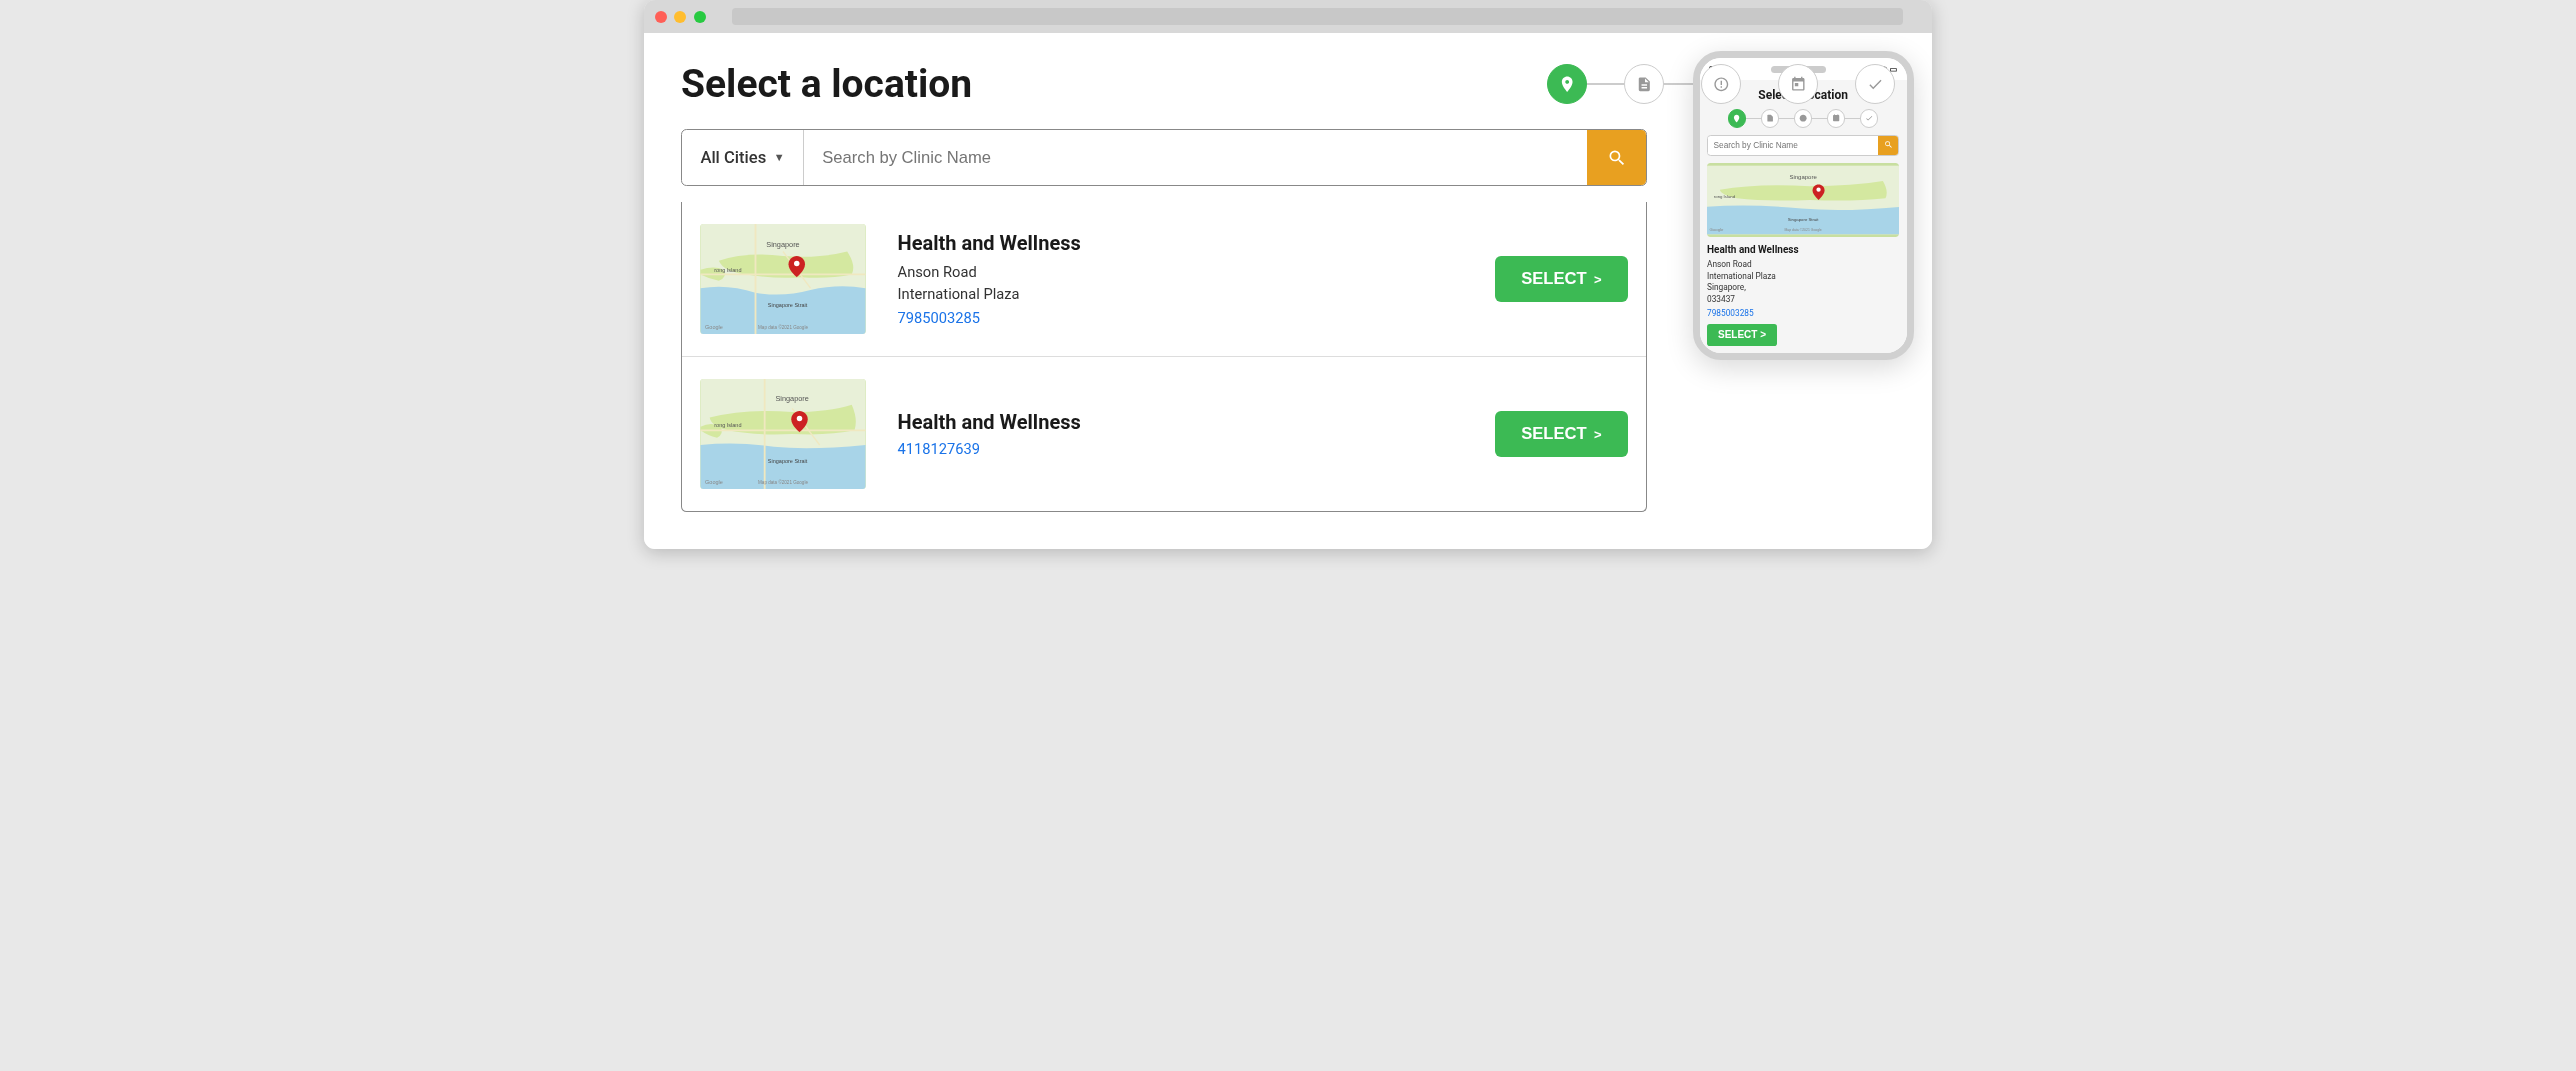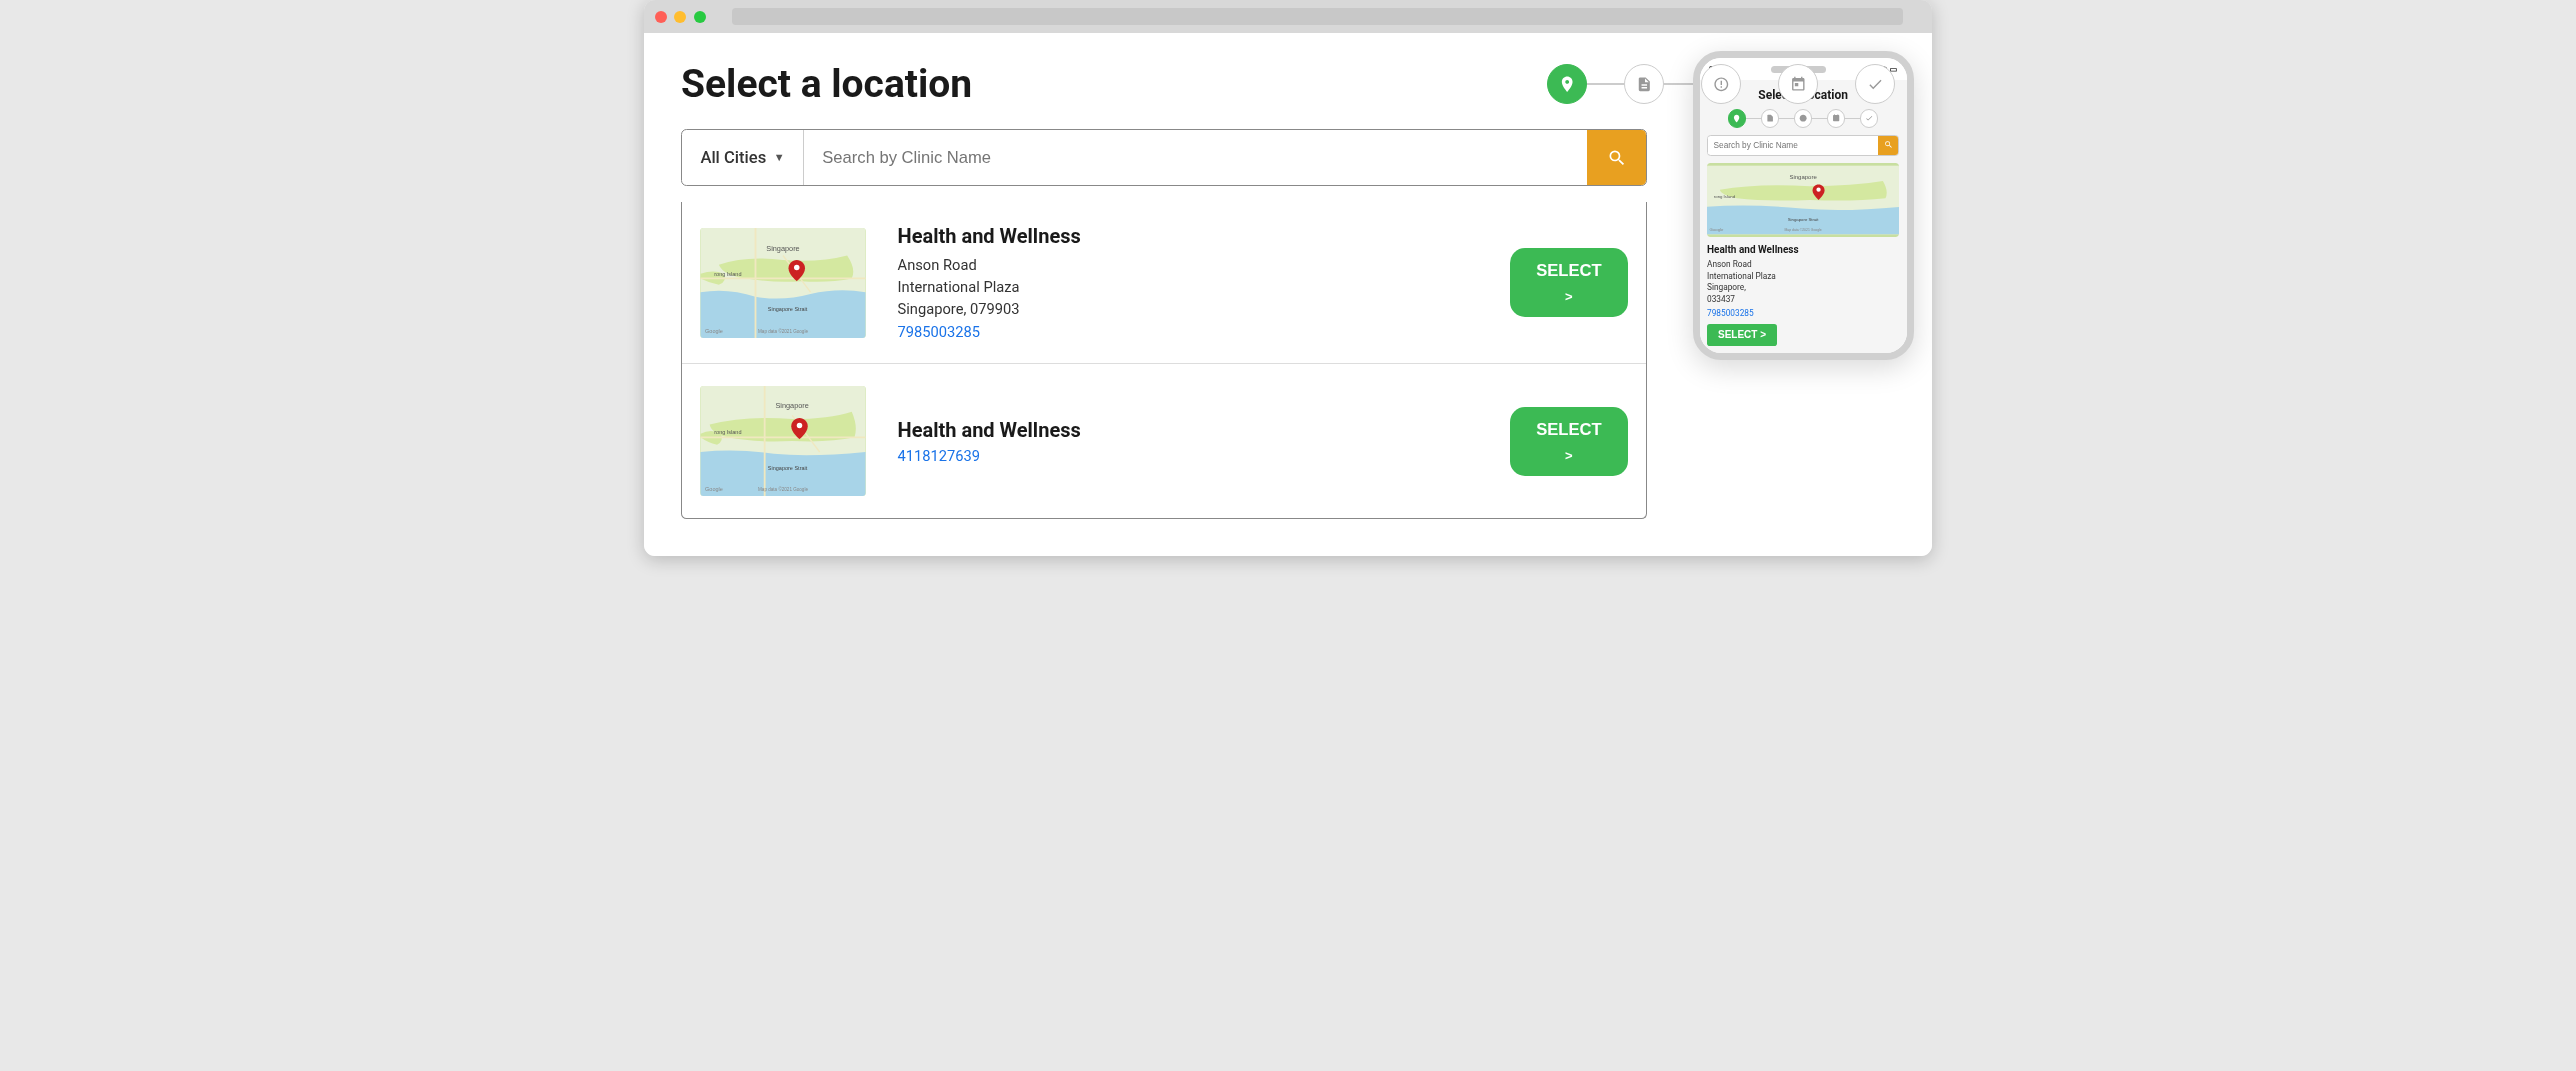--- a/index.html
+++ b/index.html
@@ -194,27 +194,26 @@
       margin-top: 3.7px;
       cursor: pointer;
     }
     .select-btn {
       background: #3cba54;
       color: white;
       border: none;
       padding: 13px 26px;
       font-size: 16.6px;
       font-weight: 600;
-      border-radius: 15px;
+      border-radius: 6px;
       cursor: pointer;
       display: flex;
       align-items: center;
       gap: 7.4px;
       white-space: nowrap;
-      flex-direction: column;
     }
     .select-btn .arrow { font-size: 13px; }
 
     
     .mobile-preview {
       position: absolute;
       right: 18.4px;
       top: 18.4px;
       width: 221px;
       background: white;
@@ -440,21 +439,20 @@
 
               <text x="5" y="115" font-size="6" fill="#888" font-family="sans-serif">Google</text>
               <text x="90" y="115" font-size="5" fill="#888" text-anchor="middle" font-family="sans-serif">Map data ©2021 Google</text>
             </svg>
           </div>
           <div class="location-info">
             <div class="location-name">Health and Wellness</div>
             <div class="location-address">
               <div>Anson Road</div>
               <div>International Plaza</div>
-              <div>Singapore, 079903</div>
             </div>
             <div class="location-phone">7985003285</div>
           </div>
           <button class="select-btn">
             <span>SELECT</span>
             <span class="arrow">&gt;</span>
           </button>
         </div>
 
         <div class="location-item">

